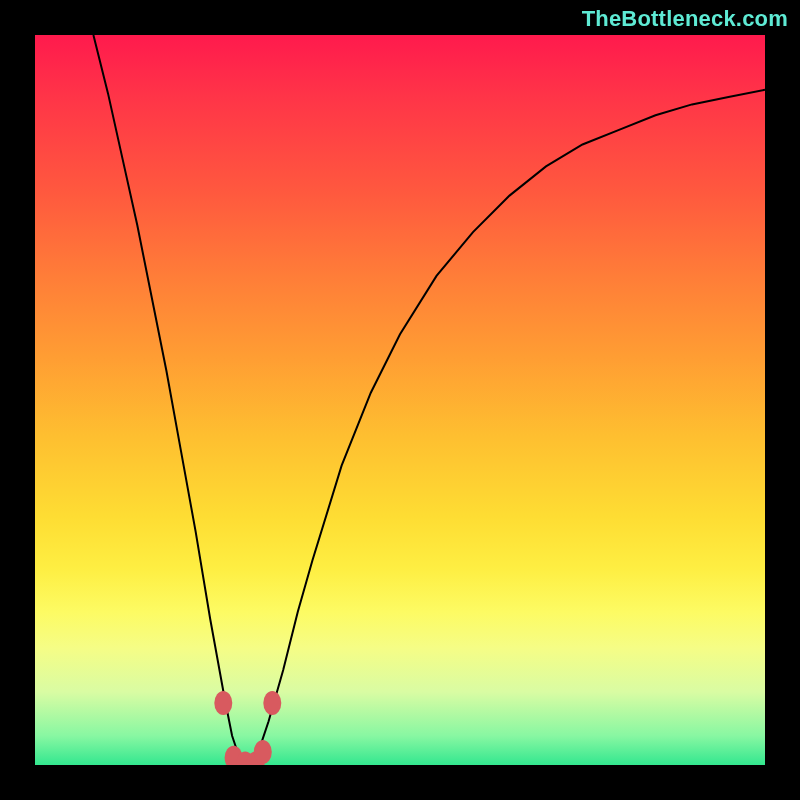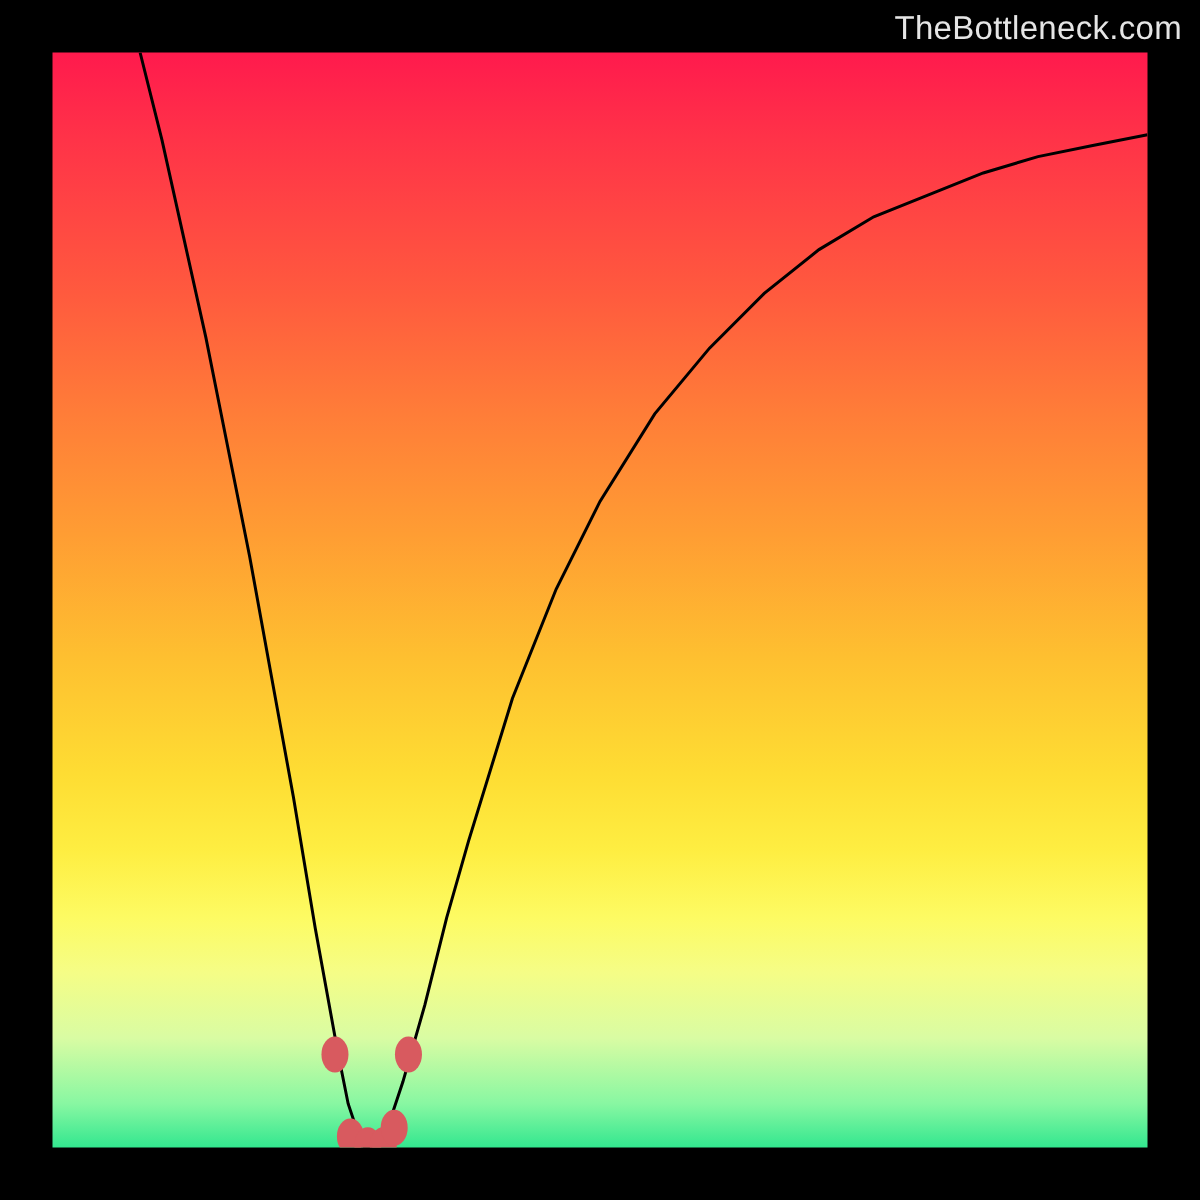--- a/index.html
+++ b/index.html
@@ -39,24 +39,24 @@
       #f5fd86 84%,
       #d9fca3 90%,
       #88f7a2 96%,
       #33e78f 100%
     );
   }
   .watermark {
     position: absolute;
     top: 6px;
     right: 12px;
-    color: #e5e5e5;
+    color: #5eead4;
     font-size: 22px;
     letter-spacing: 0.2px;
-    font-weight: 400;
+    font-weight: 700;
   }
   svg.curve {
     position: absolute;
     left: 0;
     top: 0;
     width: 730px;
     height: 730px;
   }
 </style>
 </head>

